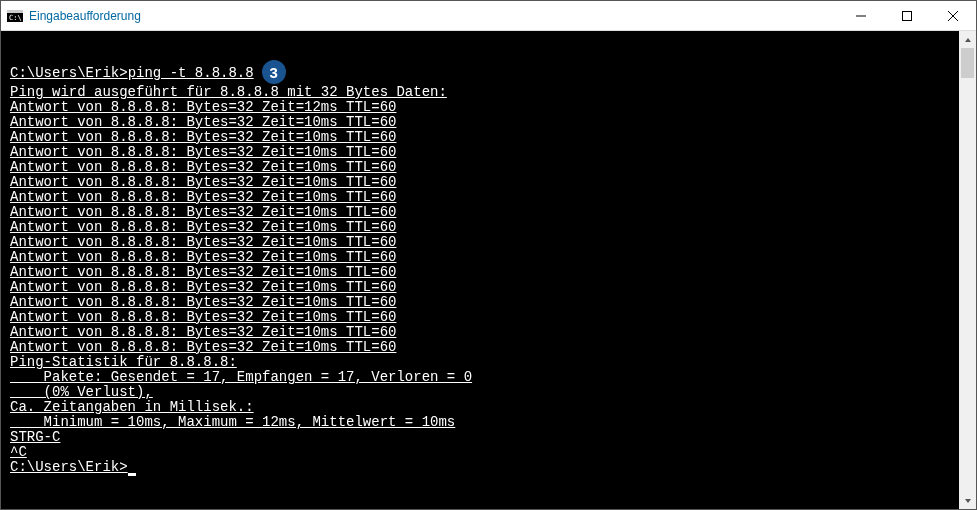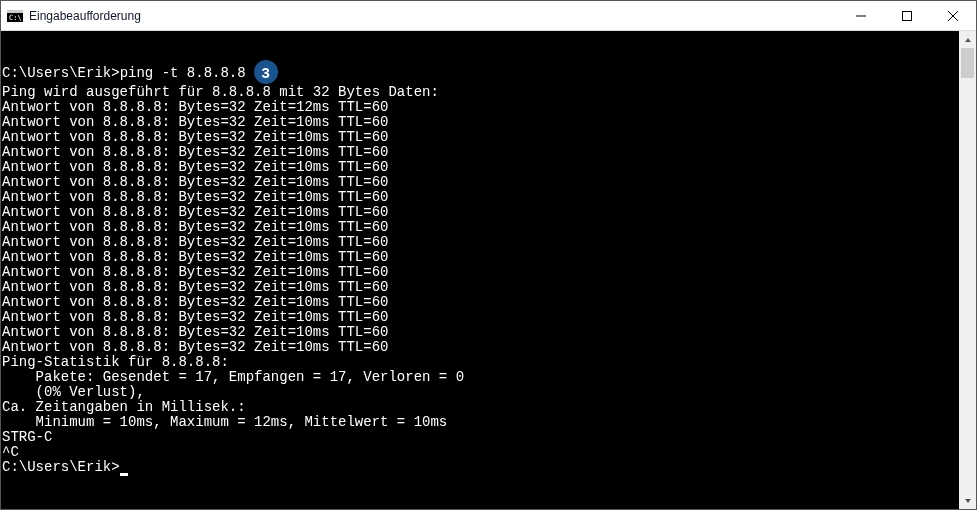--- a/index.html
+++ b/index.html
@@ -29,21 +29,21 @@
     .titlebar-icon {
       width: 16px;
       height: 16px;
       margin-right: 6px;
       display: inline-flex;
       align-items: center;
       justify-content: center;
     }
     .titlebar-title {
       font-size: 12px;
-      color: #0f172a;
+      color: #0369a1;
       flex: 1;
     }
     .winbtn {
       width: 46px;
       height: 30px;
       display: flex;
       align-items: center;
       justify-content: center;
       font-size: 10px;
       color: #000;
@@ -60,21 +60,21 @@
       background: #000;
       color: #fff;
       font-family: Consolas, "Courier New", monospace;
       font-size: 14px;
       line-height: 15px;
       padding: 0 0 0 0;
       white-space: pre;
       overflow: hidden;
       position: relative;
     }
-    .console-content { padding-left: 1px; }
+    .console-content { padding-left: 9px; text-decoration: underline; }
     .scrollbar {
       width: 17px;
       background: #f0f0f0;
       display: flex;
       flex-direction: column;
     }
     .sb-btn {
       height: 17px;
       background: #f0f0f0;
       display: flex;

